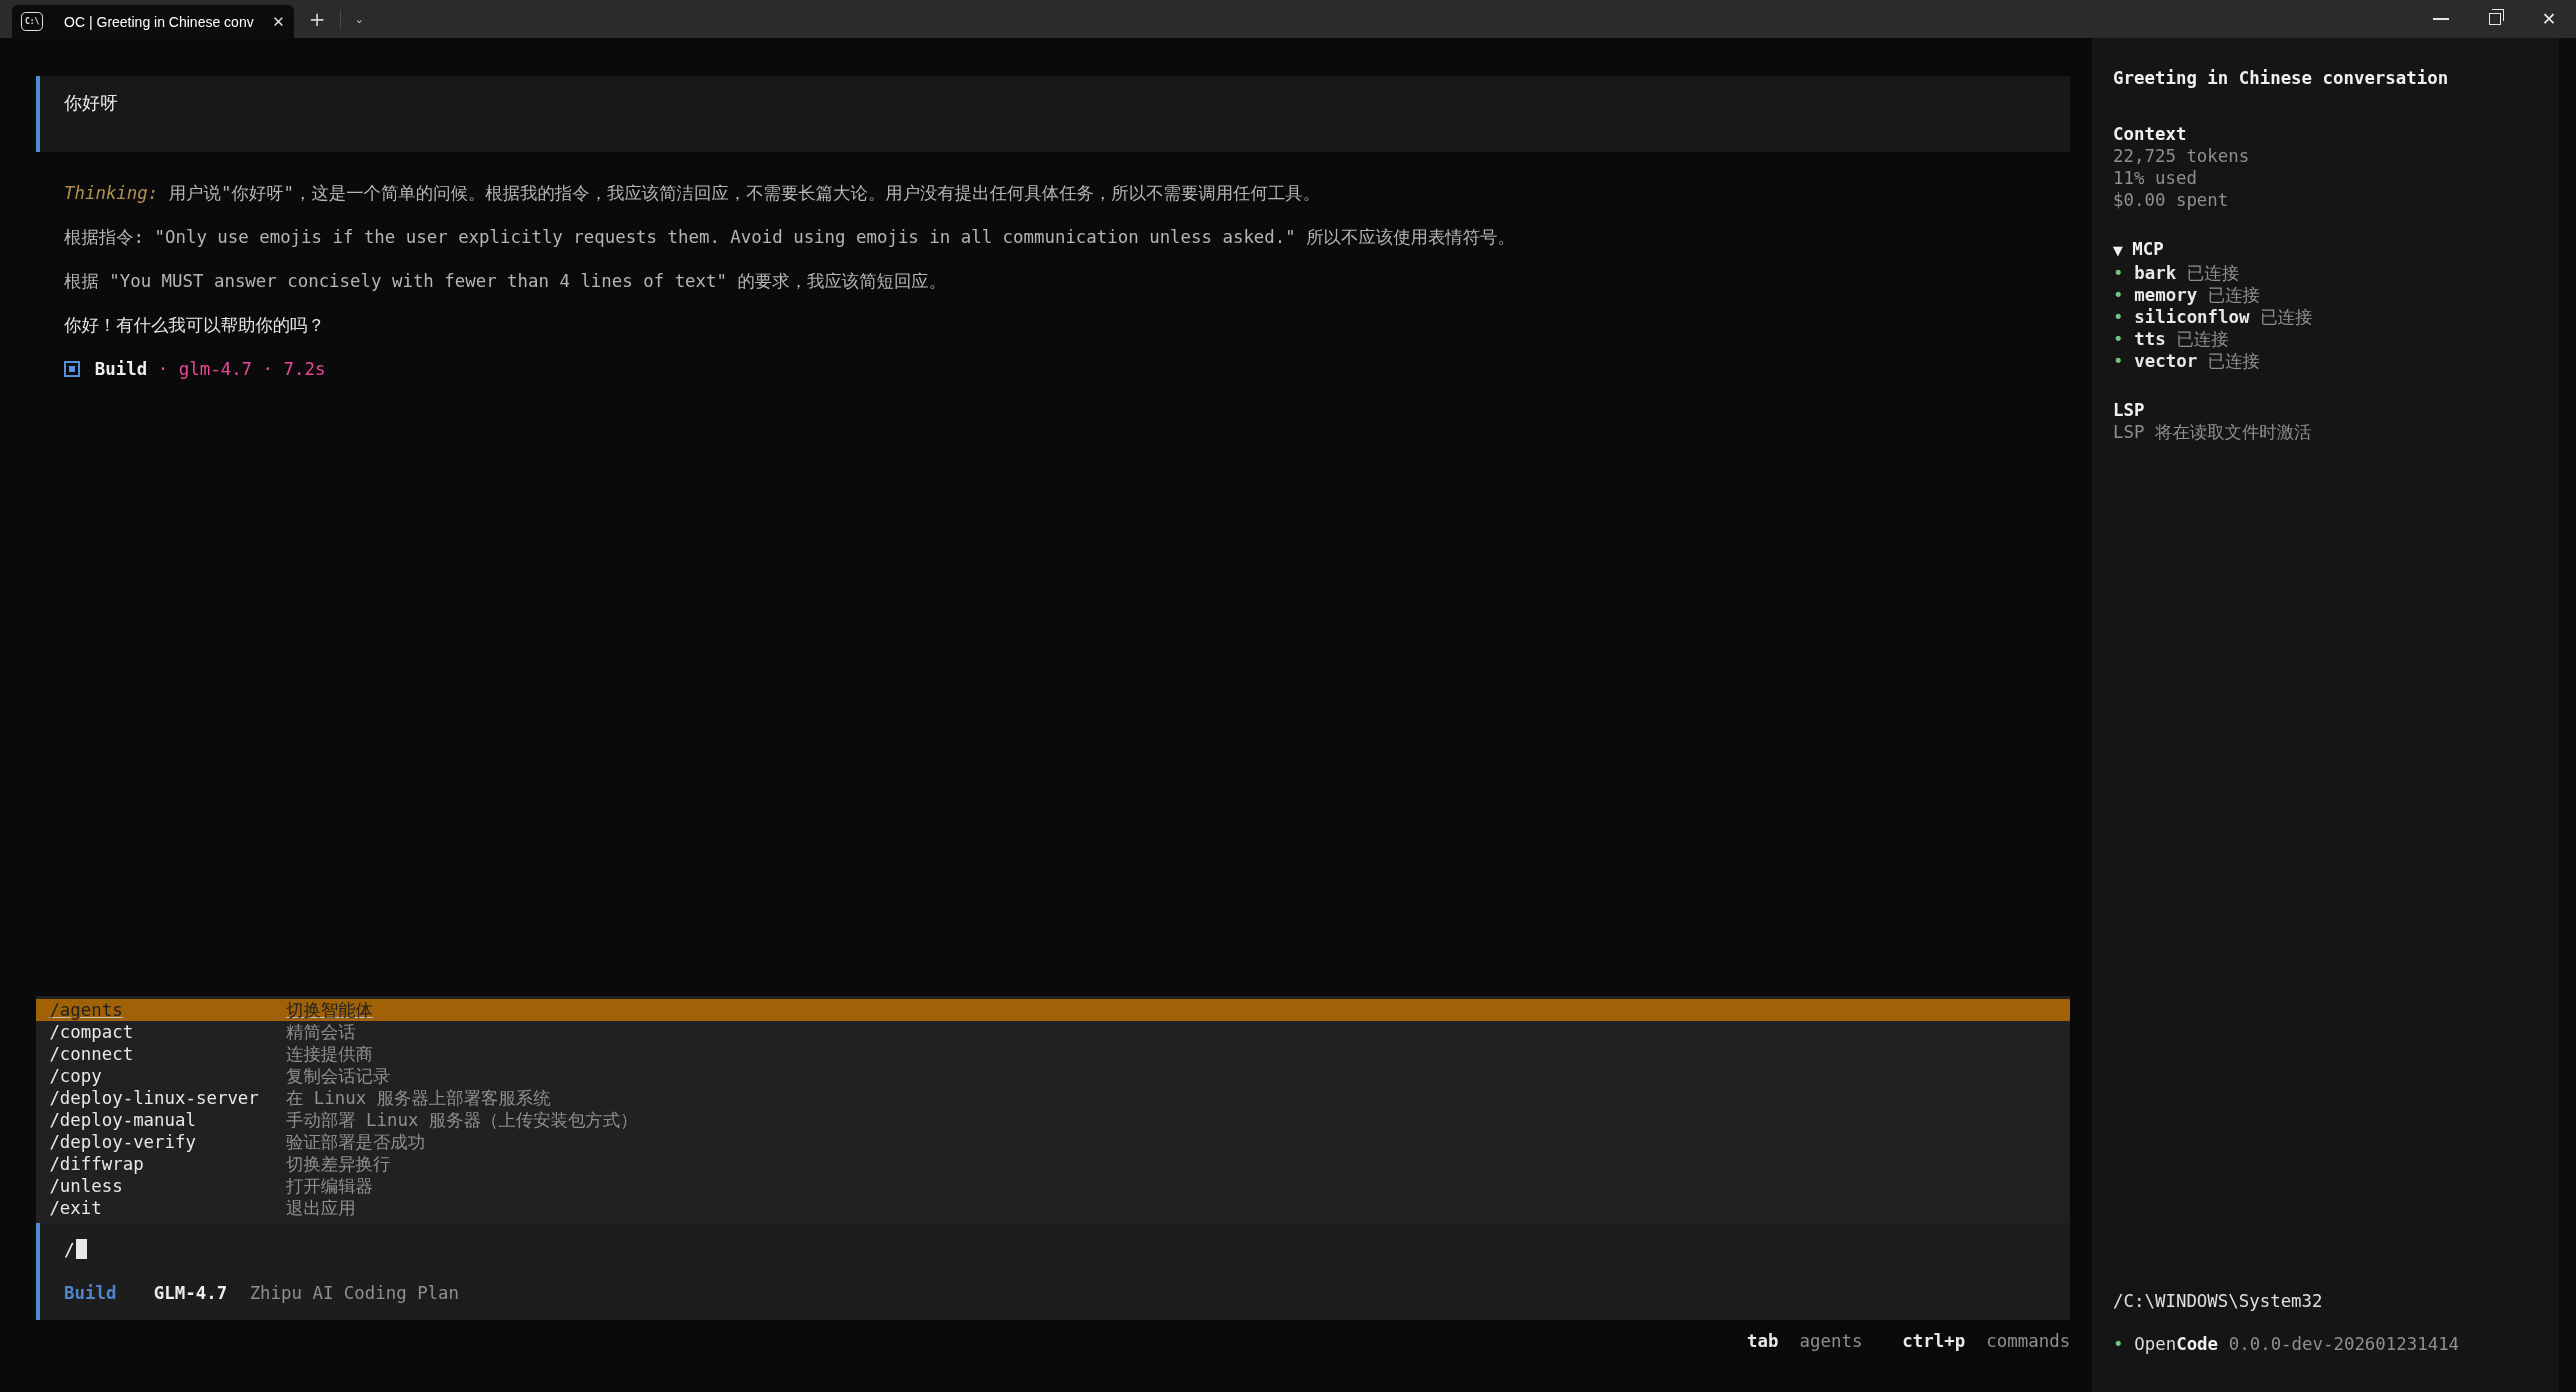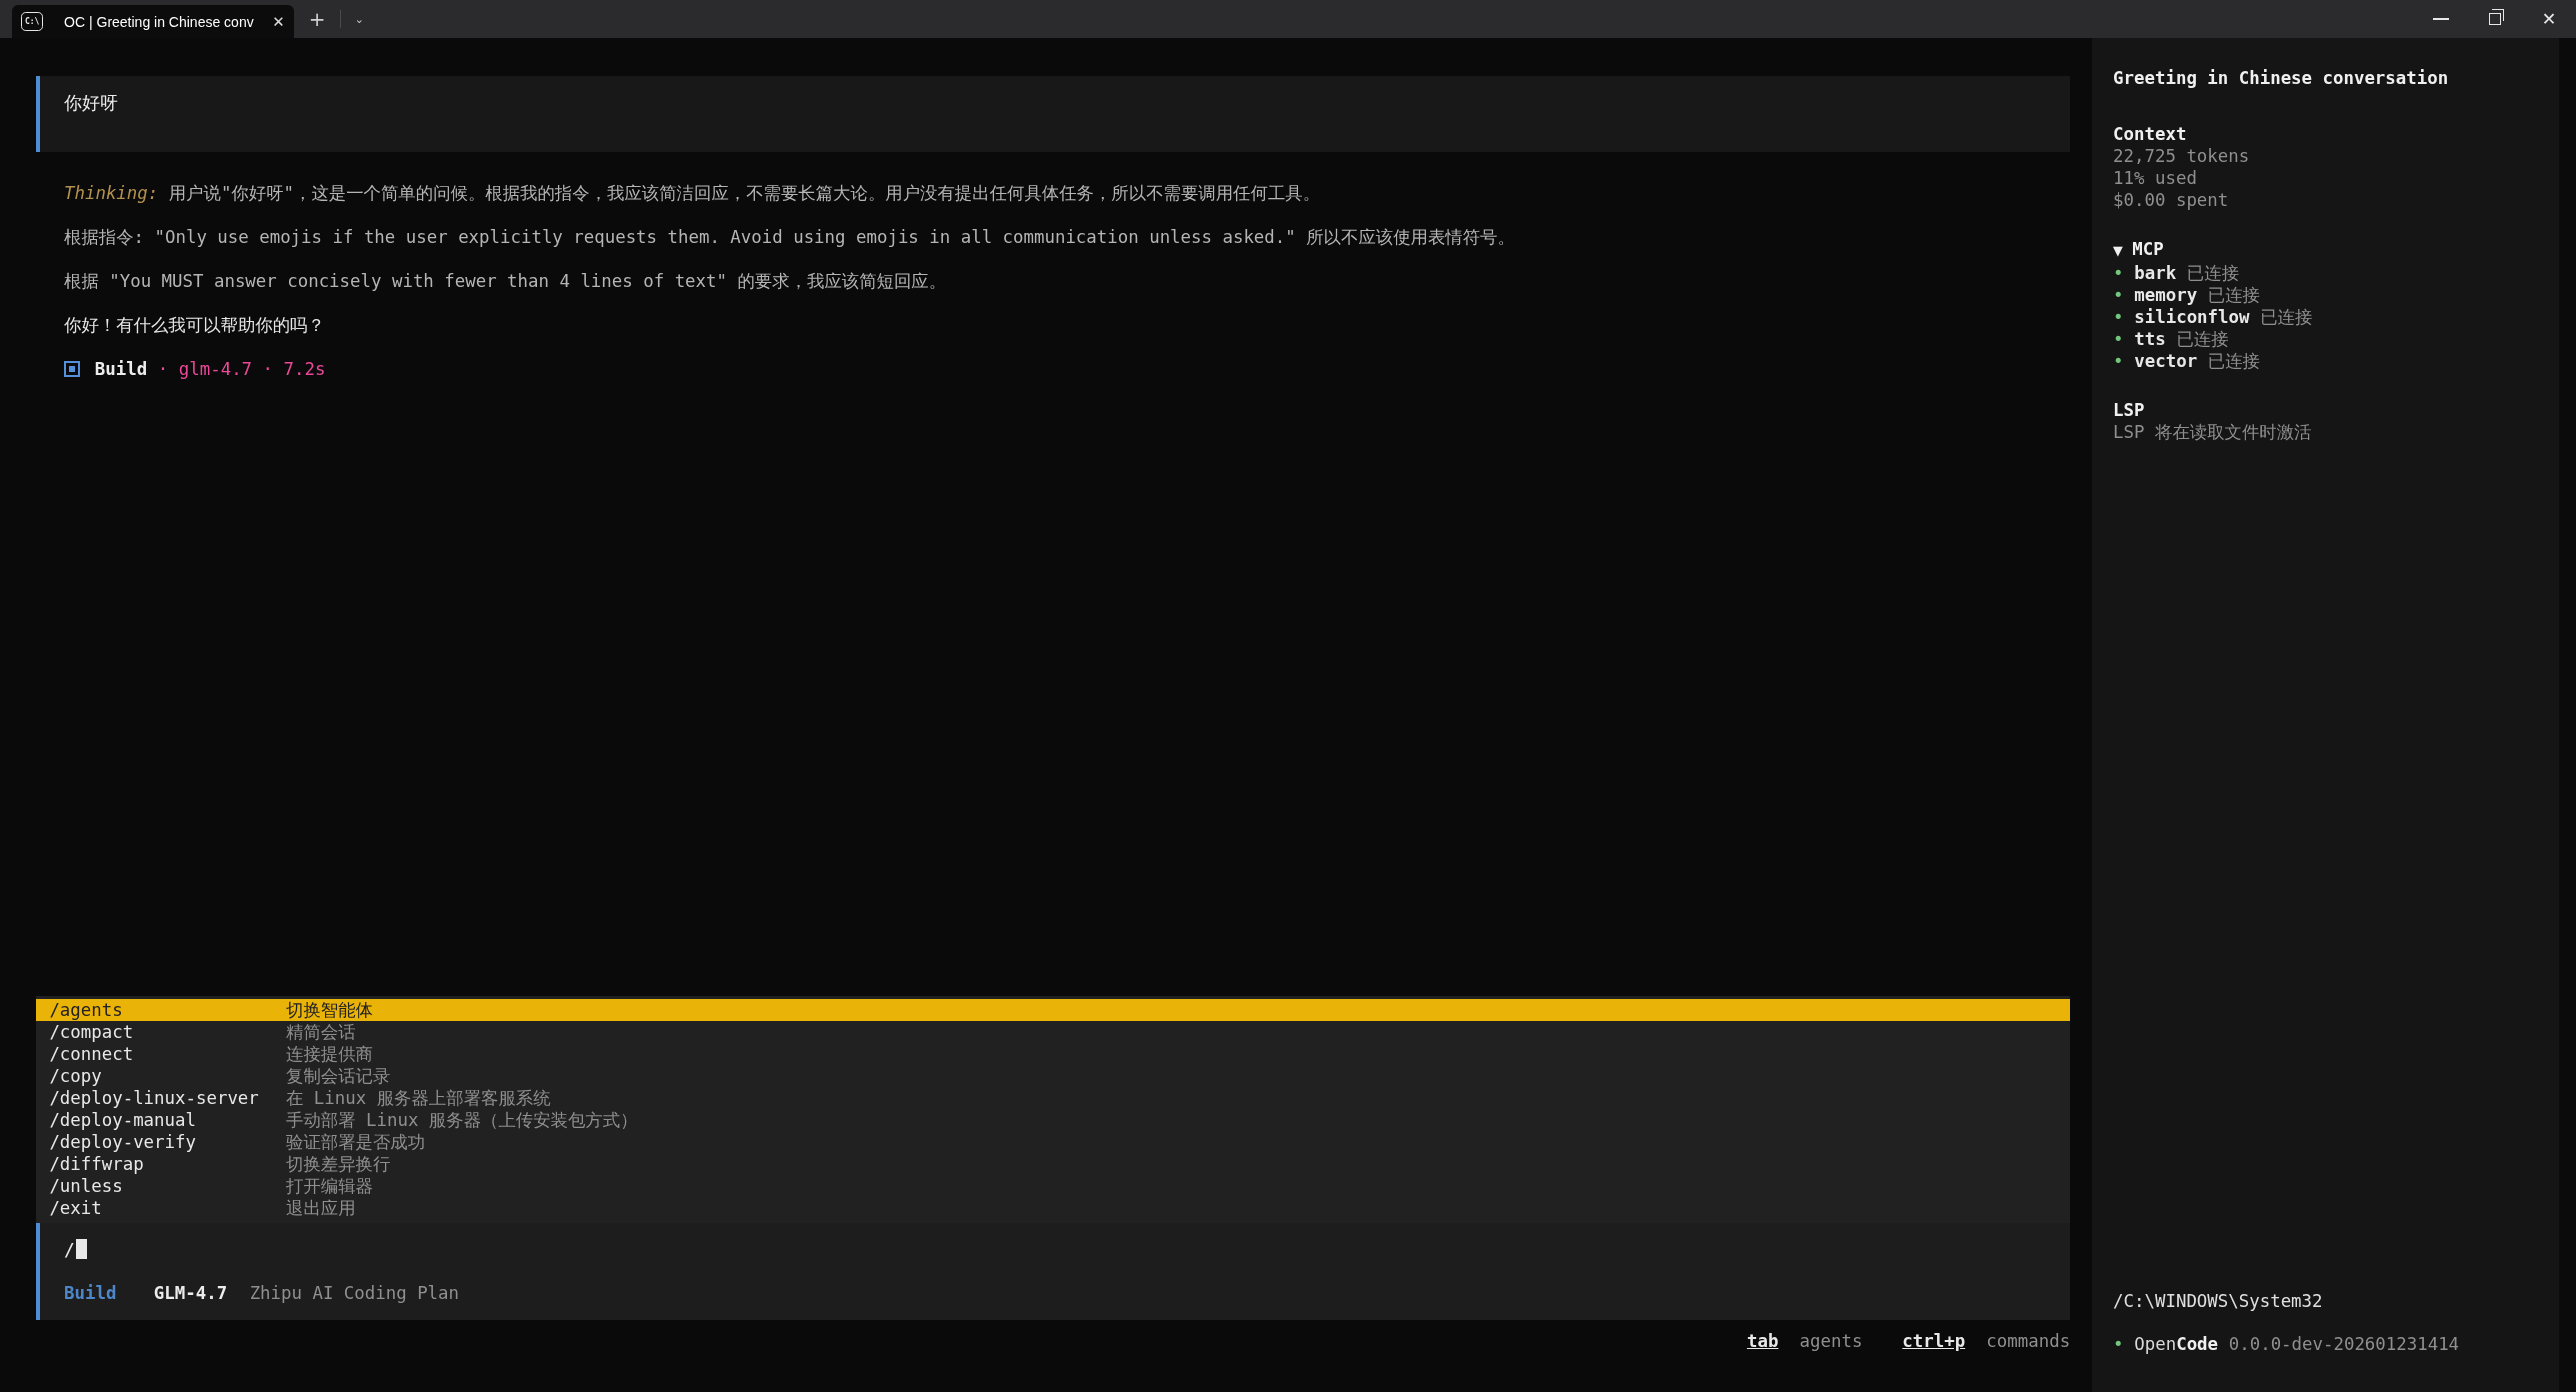--- a/index.html
+++ b/index.html
@@ -49,35 +49,35 @@
                 align-items:center; justify-content:center; margin-right:14.8px; flex:0 0 auto; }
   .build-icon::after { content:""; width:6.7px; height:6.7px; background:#5490dc; }
   .build-name { color:#ececec; font-weight:bold; }
   .build-meta { color:#ec4899; margin-left:10.7px; }
 
   
   .palette { position:absolute; left:36px; top:958px; width:2034px; background:#212121; padding:3.4px 0 4px 0; }
   .prow { height:22px; display:flex; align-items:center; font-size:17.4px; }
   .prow .cmd { width:250px; padding-left:13.4px; color:#e8e8e8; white-space:nowrap; }
   .prow .desc { color:#8f8f8f; white-space:nowrap; }
-  .prow.selected { background:#eab308; }
+  .prow.selected { background:#a16207;text-decoration:underline; }
   .prow.selected .cmd, .prow.selected .desc { color:#222222; }
 
   
   .input-panel { position:absolute; left:36px; top:1185px; width:2034px; height:97px;
                  background:#1d1d1e; border-left:4px solid #4e8cd5; padding:14.8px 0 0 24px; }
   .input-line { font-size:18px; color:#ececec; line-height:23px; display:flex; align-items:center; }
   .cursor { display:inline-block; width:10.7px; height:20px; background:#e8e8e8; margin-left:1.3px; }
   .agent-line { margin-top:21.5px; font-size:17.4px; line-height:22px; white-space:nowrap; }
   .agent-name { color:#4e86ca; font-weight:bold; }
   .agent-model { color:#ececec; font-weight:bold; margin-left:27px; }
   .agent-plan { color:#8f8f8f; margin-left:12px; }
 
   .hints { position:absolute; right:21.5px; top:1293px; font-size:17.4px; white-space:nowrap; }
-  .hint-key { color:#e8e8e8; font-weight:bold;text-decoration:underline; }
+  .hint-key { color:#e8e8e8; font-weight:bold; }
   .hint-label { color:#8f8f8f; margin-left:10.7px; }
   .hint-group + .hint-group { margin-left:29.5px;margin-top:44px; }
 
   
   .sidebar { flex:0 0 467px; background:#151516; position:relative;
              padding:29px 0 0 21.5px; font-size:17.4px; line-height:22px; }
   .sb-title { color:#f0f0f0; font-weight:bold; margin-bottom:34px; }
   .sb-heading { color:#f0f0f0; font-weight:bold; }
   .sb-dim { color:#8f8f8f; }
   .sb-section { margin-top:27px; }

